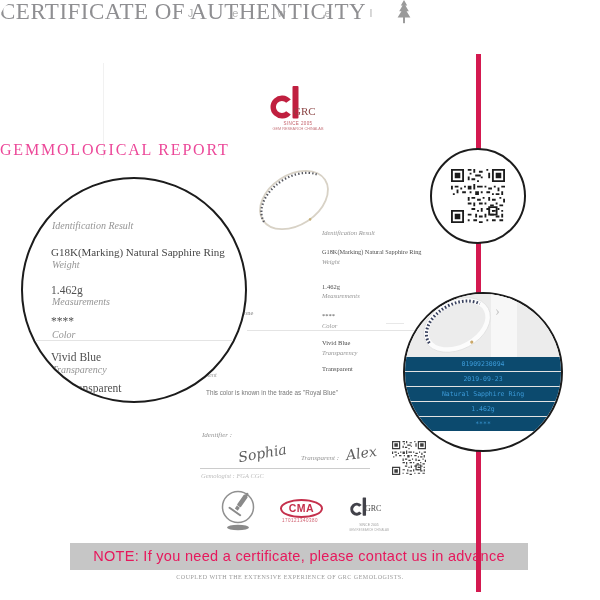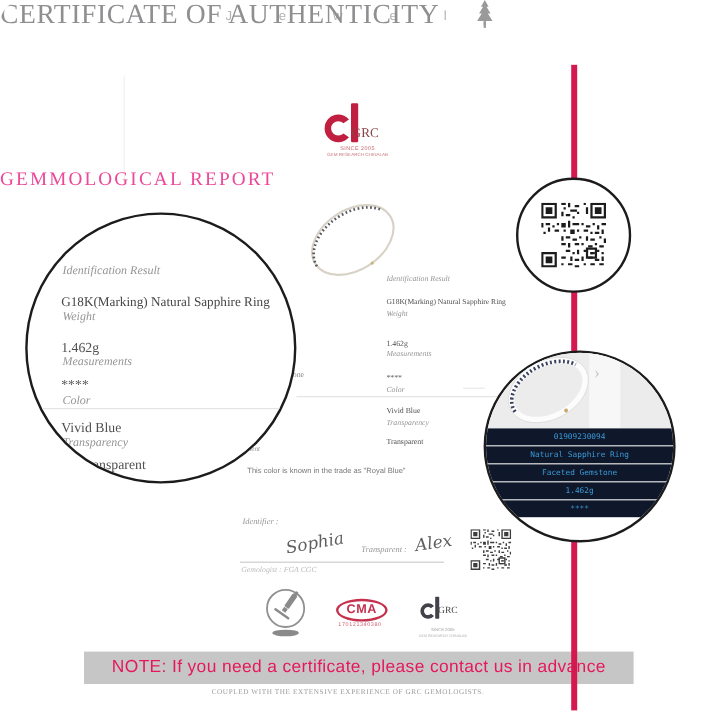--- a/index.html
+++ b/index.html
@@ -113,24 +113,24 @@
     <div class="t" style="left:86px;top:0;width:26px;height:63px;background:#f7f7f7;"></div>
     <svg class="t" style="left:12px;top:0;" width="80" height="60" viewBox="0 0 80 60">
       <g transform="translate(40,31) rotate(-28)">
         <ellipse cx="0" cy="0" rx="33" ry="22" fill="none" stroke="#fcfcfc" stroke-width="5"></ellipse>
         <ellipse cx="0" cy="0" rx="35.5" ry="24.5" fill="none" stroke="#dcdcdc" stroke-width="0.7"></ellipse>
         <path d="M -33 3 A 33 22 0 0 1 30 -8" fill="none" stroke="#39415e" stroke-width="3" stroke-dasharray="1.6 2"></path>
         <circle cx="5" cy="22" r="1.6" fill="#caa86a"></circle>
       </g>
     </svg>
     <span class="t" style="left:90px;top:10px;font-size:15px;color:#c9c9c9;font-family:'Liberation Serif',serif;">›</span>
-    <div class="t" style="left:0;top:63px;width:156px;background:#0f172a;">
+    <div class="t" style="left:0;top:63px;width:156px;background:#0c4a6e;">
       <div class="bluecell" style="border-top:none;">01909230094</div>
+      <div class="bluecell">2019-09-23</div>
       <div class="bluecell">Natural Sapphire Ring</div>
-      <div class="bluecell">Faceted Gemstone</div>
       <div class="bluecell">1.462g</div>
       <div class="bluecell">****</div>
     </div>
   </div>
 
   <span class="t lbl" style="left:202px;top:432px;font-size:7px;">Identifier :</span>
   <span class="t sig" style="left:238px;top:446px;font-size:14px;transform:rotate(-10deg);">Sophia</span>
   <span class="t lbl" style="left:301px;top:455px;font-size:7px;">Transparent :</span>
   <span class="t sig" style="left:346px;top:446px;font-size:14px;transform:rotate(-8deg);">Alex</span>
   <div class="hline" style="left:200px;top:468px;width:170px;background:#cccccc;"></div>

